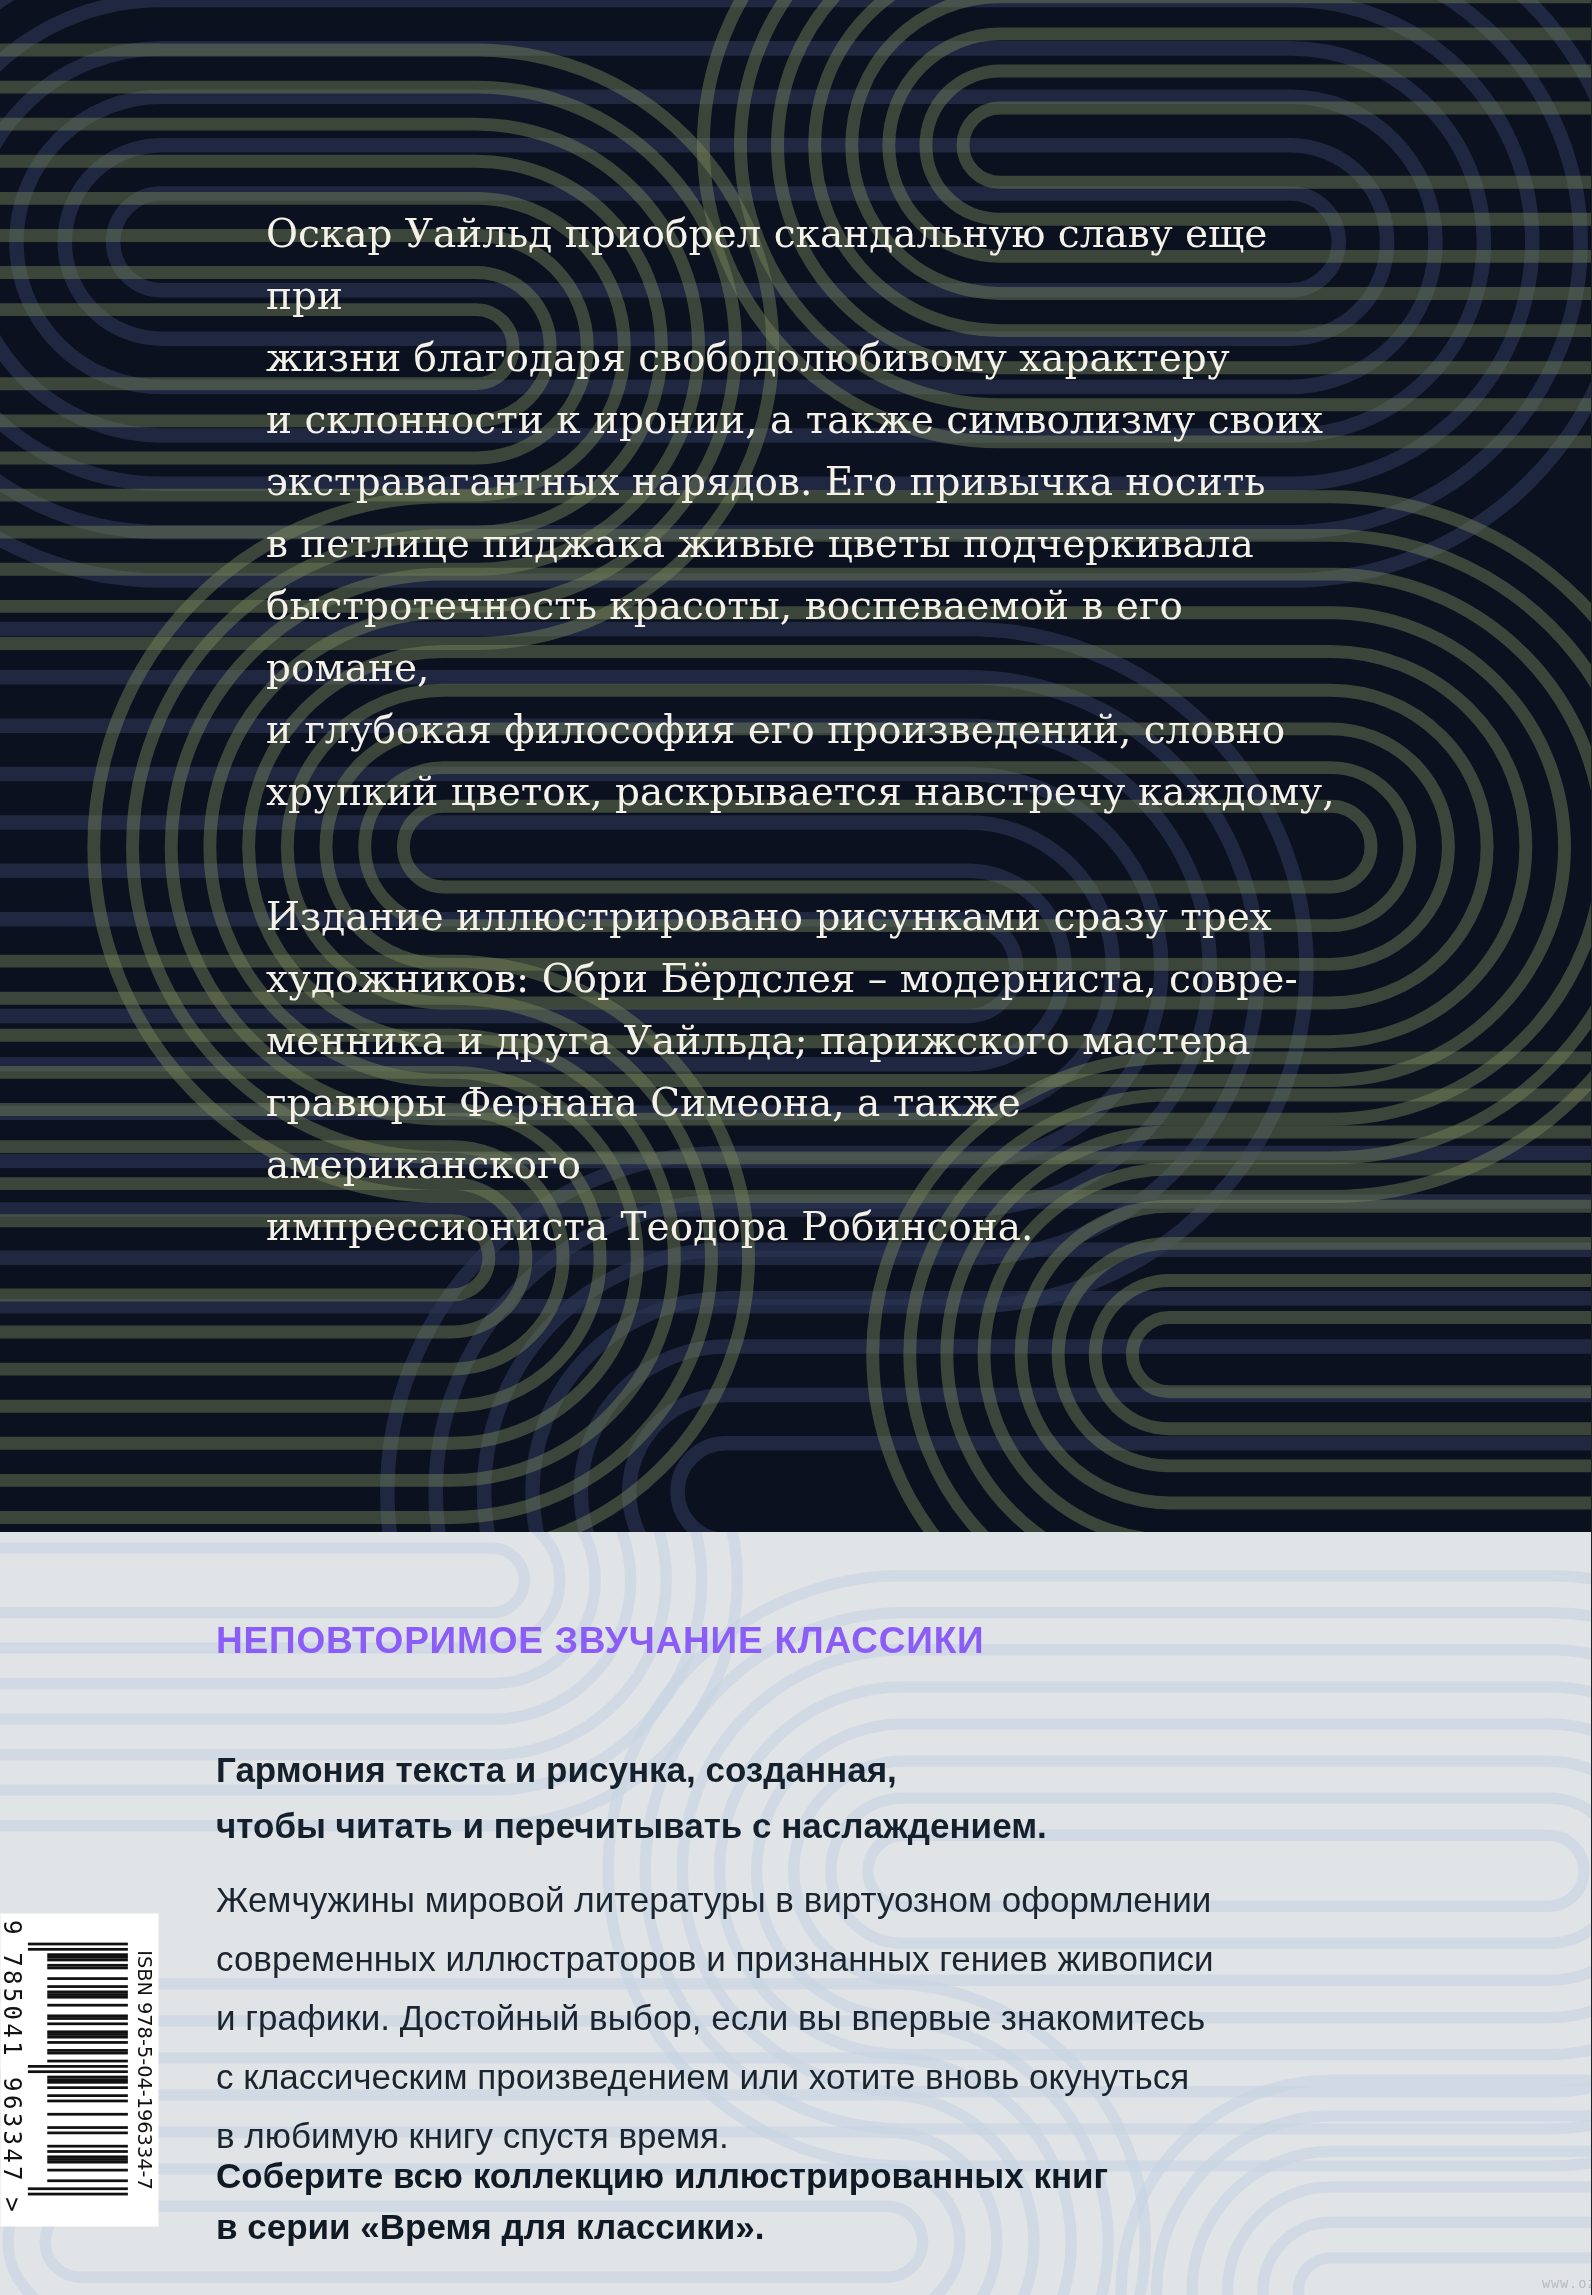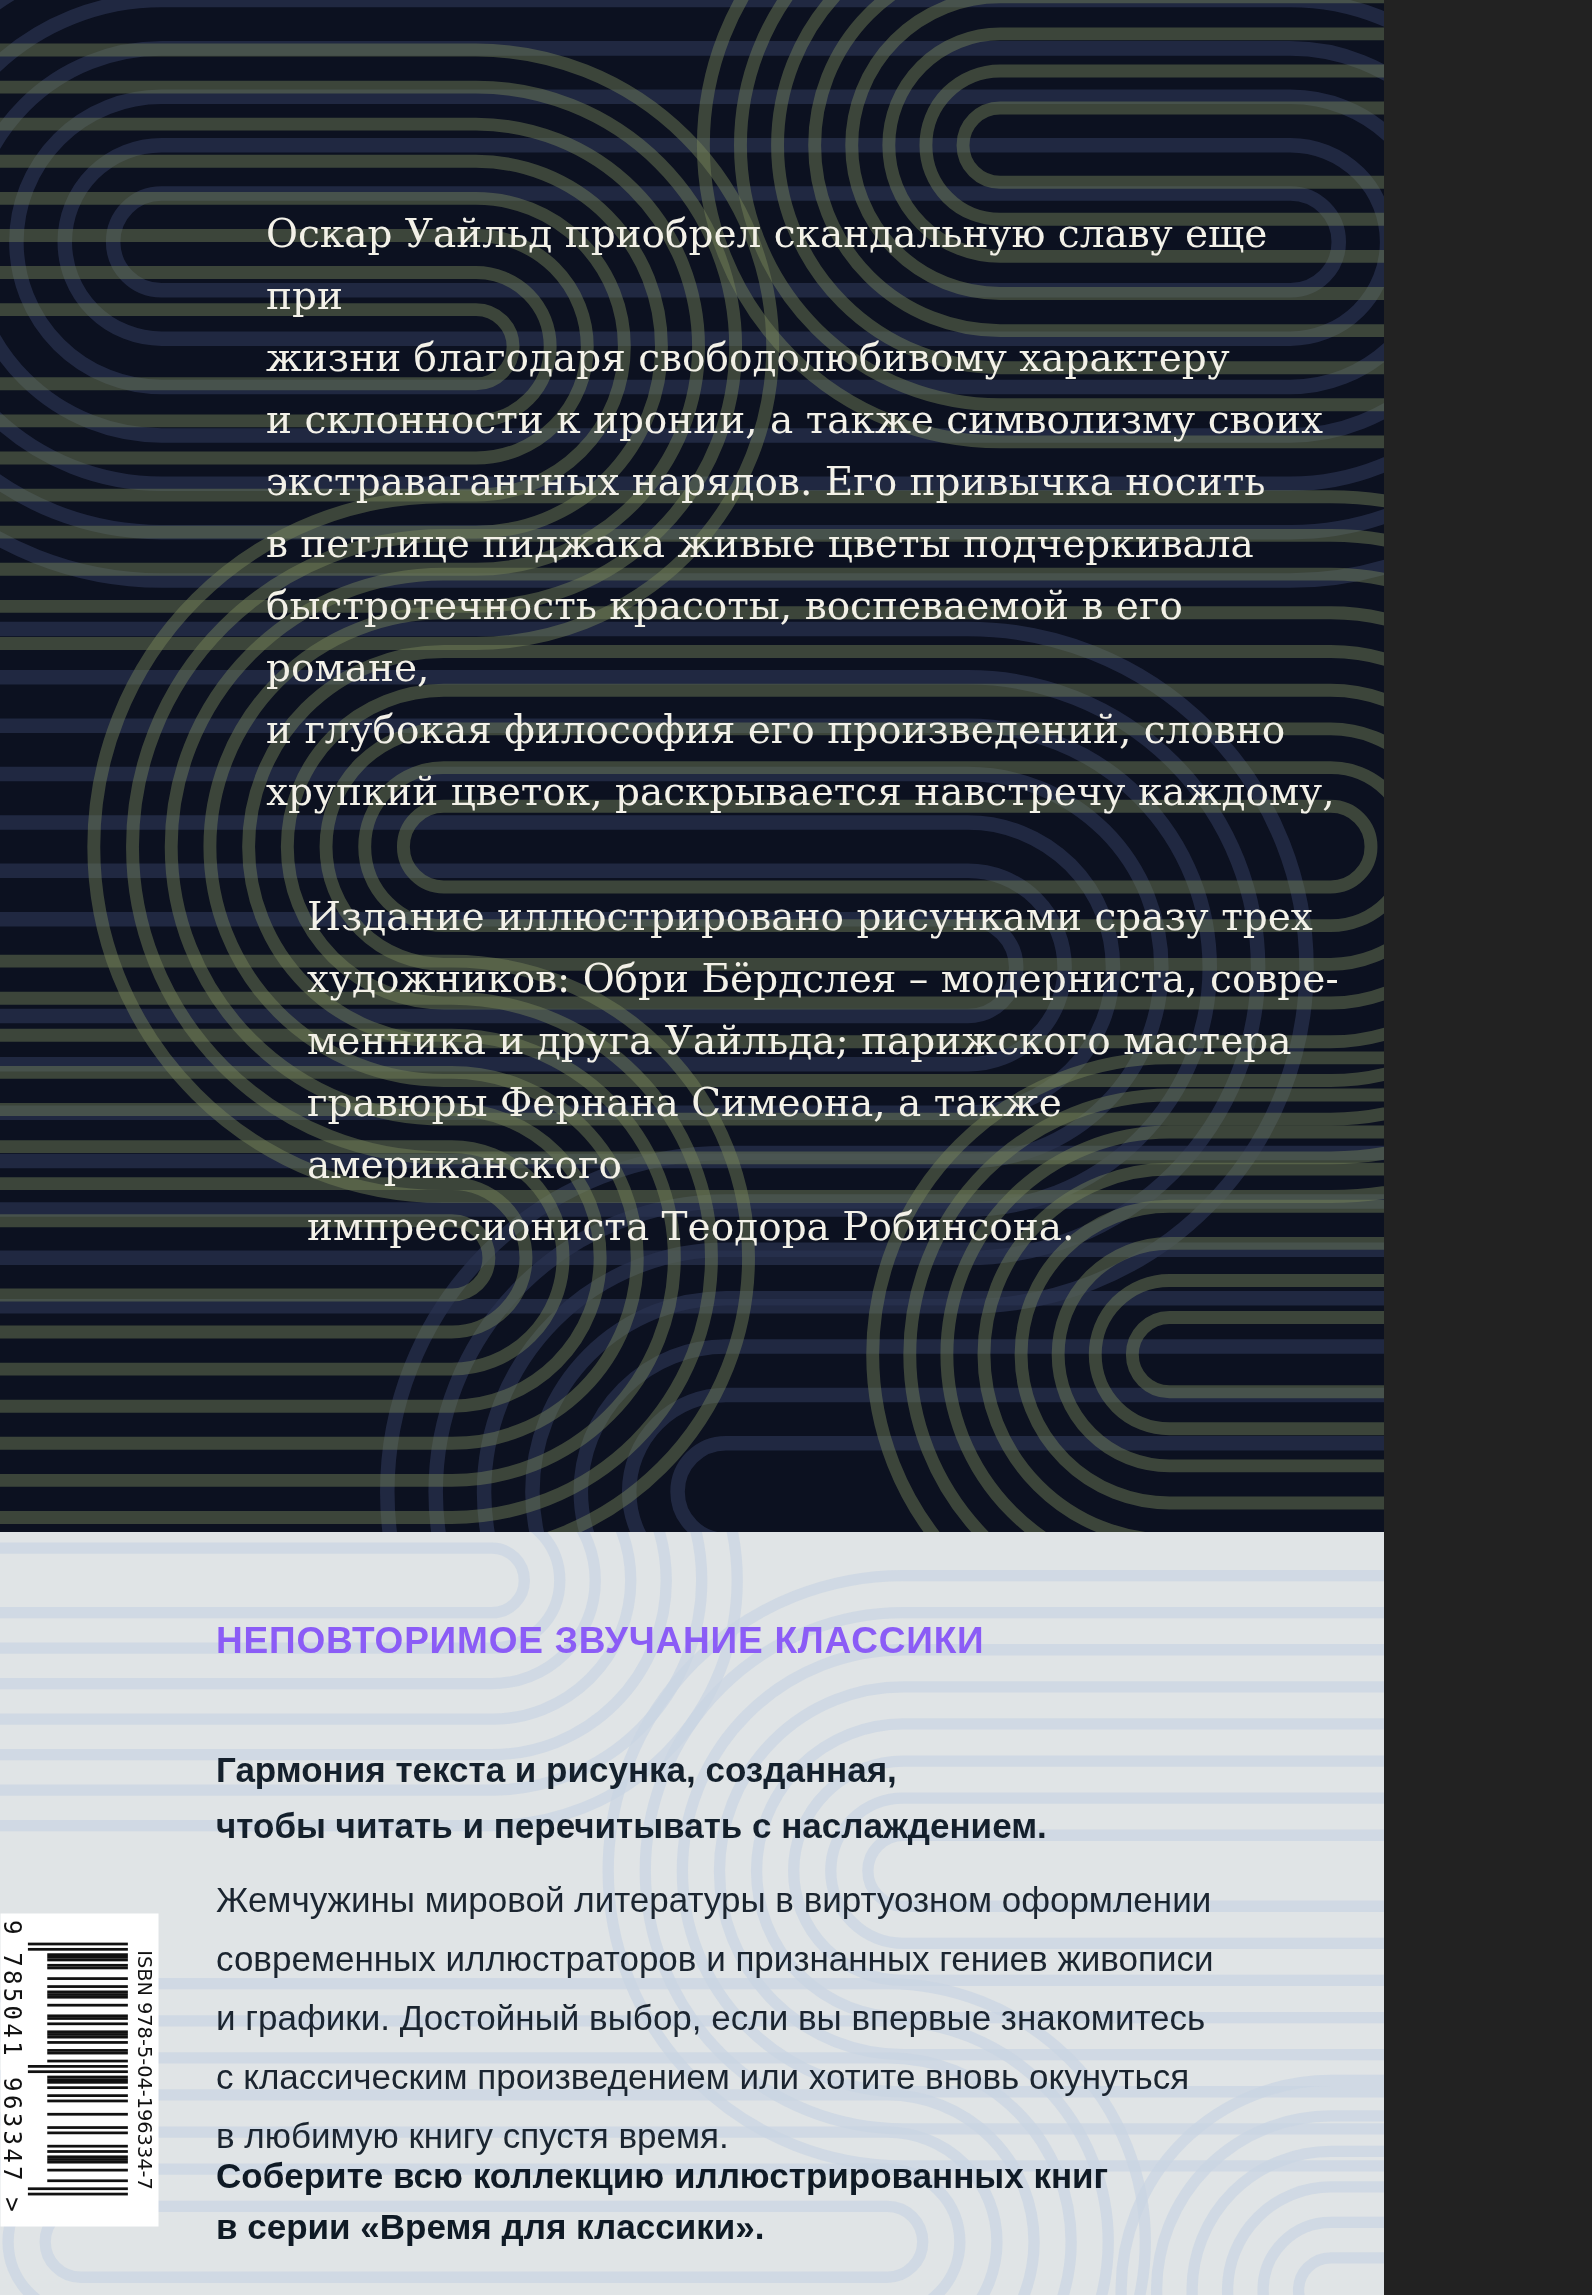--- a/index.html
+++ b/index.html
@@ -1,22 +1,21 @@
 <!DOCTYPE html>
 <html style="font-size:13px"><head>
 <meta charset="utf-8">
 <style>
   html,body{margin:0;padding:0;background:#222;}
   .page{
     position:relative;
-    width:1370px;
+    width:1591px;
     height:2295px;
     overflow:hidden;
     font-family:"Liberation Sans", sans-serif;
-    padding-left:14px;
   }
   
   .panel-dark{
     position:absolute;
     left:0; top:0;
     width:1593px; height:1532px;
     background:#0c1120;
     overflow:hidden;
   }
   .panel-dark svg.pattern{position:absolute;left:0;top:0;}
@@ -24,21 +23,21 @@
     position:absolute;
     left:266px;
     width:1073px;
     color:#f3f1e8;
     font-family:"DejaVu Serif","Liberation Serif",serif;
     font-size:39px;
     line-height:62px;
     font-weight:400;
   }
   .annotation.p1{top:203px;}
-  .annotation.p2{top:886px;margin-left:41px;}
+  .annotation.p2{top:886px;}
 
   
   .panel-light{
     position:absolute;
     left:0; top:1532px;
     width:1593px; height:763px;
     background:#e0e4e6;
     overflow:hidden;
   }
   .panel-light svg.pattern{position:absolute;left:0;top:0;}

